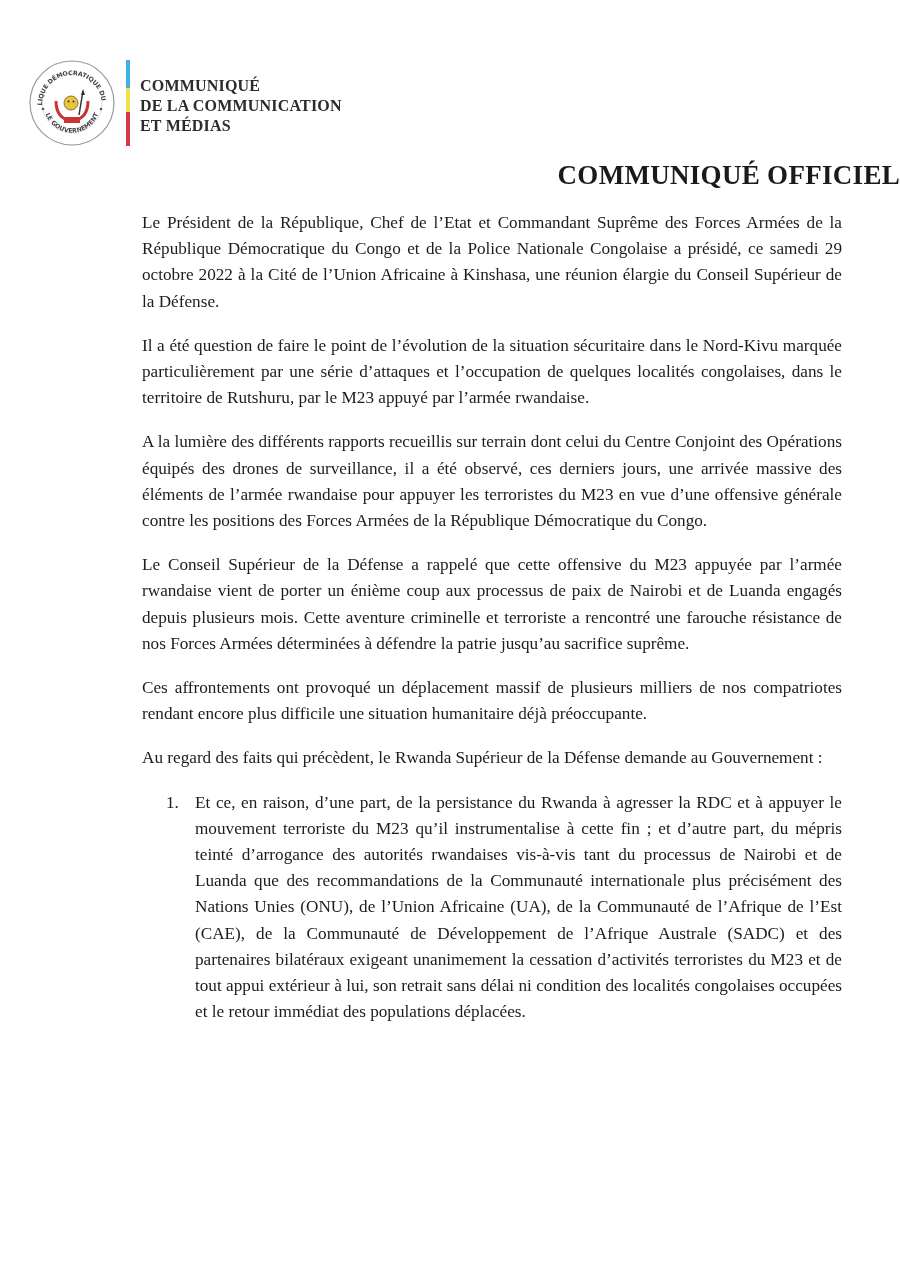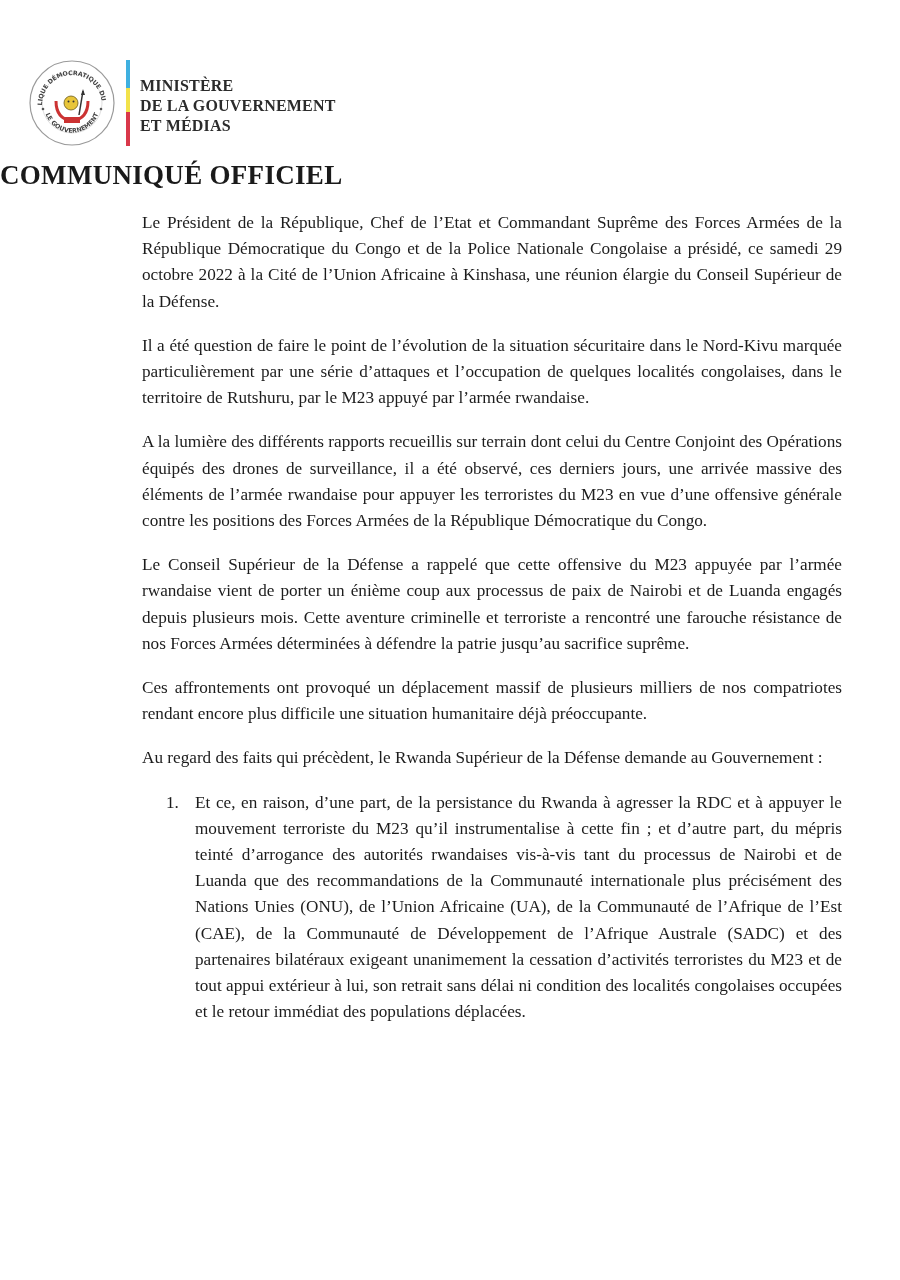--- a/index.html
+++ b/index.html
@@ -7,21 +7,21 @@
   .header { position:absolute; left:28px; top:58px; height:90px; display:flex; align-items:center; }
   .seal { width:88px; height:88px; position:relative; }
   .seal svg { width:88px; height:88px; display:block; }
   .flag-bar { position:absolute; left:126px; top:60px; width:4px; height:86px; }
   .flag-bar .seg { width:4px; }
   .flag-bar .blue { height:28px; }
   .flag-bar .yellow { height:24px; }
   .flag-bar .red { height:34px; }
   .ministry { position:absolute; left:140px; top:76px; font-weight:bold; font-size:16px; line-height:20px; color:#2b2b2b; letter-spacing:0.2px; }
   .ministry div { white-space:nowrap; }
-  .title { position:absolute; left:0; right:0; top:160px; text-align:left; font-weight:bold; font-size:27px; color:#1a1a1a; letter-spacing:0.3px; }
+  .title { position:absolute; left:0; right:0; top:160px; text-align:right; font-weight:bold; font-size:27px; color:#1a1a1a; letter-spacing:0.3px; }
   .body { position:absolute; left:100px; width:700px; top:210px; font-size:17.2px; line-height:26.2px; text-align:justify;margin-left:42px; }
   .body p { margin:0 0 18px 0; }
   .list { margin:0; padding:0; list-style:none; }
   .list li { position:relative; padding-left:53px; }
   .list .num { position:absolute; left:24px; top:0; }
   .list p { margin:0 0 18px 0; }
 </style>
 </head>
 <body>
 
@@ -49,22 +49,22 @@
   </div>
 </div>
 
 <div class="flag-bar">
   <div class="seg blue" style="background:#3fb0e0"></div>
   <div class="seg yellow" style="background:#f2e24a"></div>
   <div class="seg red" style="background:#d9384a"></div>
 </div>
 
 <div class="ministry">
-  <div>MINISTÈRE</div>
-  <div>DE LA GOUVERNEMENT</div>
+  <div>COMMUNIQUÉ</div>
+  <div>DE LA COMMUNICATION</div>
   <div>ET MÉDIAS</div>
 </div>
 
 <div class="title">COMMUNIQUÉ OFFICIEL</div>
 
 <div class="body">
   <p>Le Président de la République, Chef de l’Etat et Commandant Suprême des Forces Armées de la République Démocratique du Congo et de la Police Nationale Congolaise a présidé, ce samedi 29 octobre 2022 à la Cité de l’Union Africaine à Kinshasa, une réunion élargie du Conseil Supérieur de la Défense.</p>
   <p>Il a été question de faire le point de l’évolution de la situation sécuritaire dans le Nord-Kivu marquée particulièrement par une série d’attaques et l’occupation de quelques localités congolaises, dans le territoire de Rutshuru, par le M23 appuyé par l’armée rwandaise.</p>
   <p>A la lumière des différents rapports recueillis sur terrain dont celui du Centre Conjoint des Opérations équipés des drones de surveillance, il a été observé, ces derniers jours, une arrivée massive des éléments de l’armée rwandaise pour appuyer les terroristes du M23 en vue d’une offensive générale contre les positions des Forces Armées de la République Démocratique du Congo.</p>
   <p>Le Conseil Supérieur de la Défense a rappelé que cette offensive du M23 appuyée par l’armée rwandaise vient de porter un énième coup aux processus de paix de Nairobi et de Luanda engagés depuis plusieurs mois. Cette aventure criminelle et terroriste a rencontré une farouche résistance de nos Forces Armées déterminées à défendre la patrie jusqu’au sacrifice suprême.</p>

